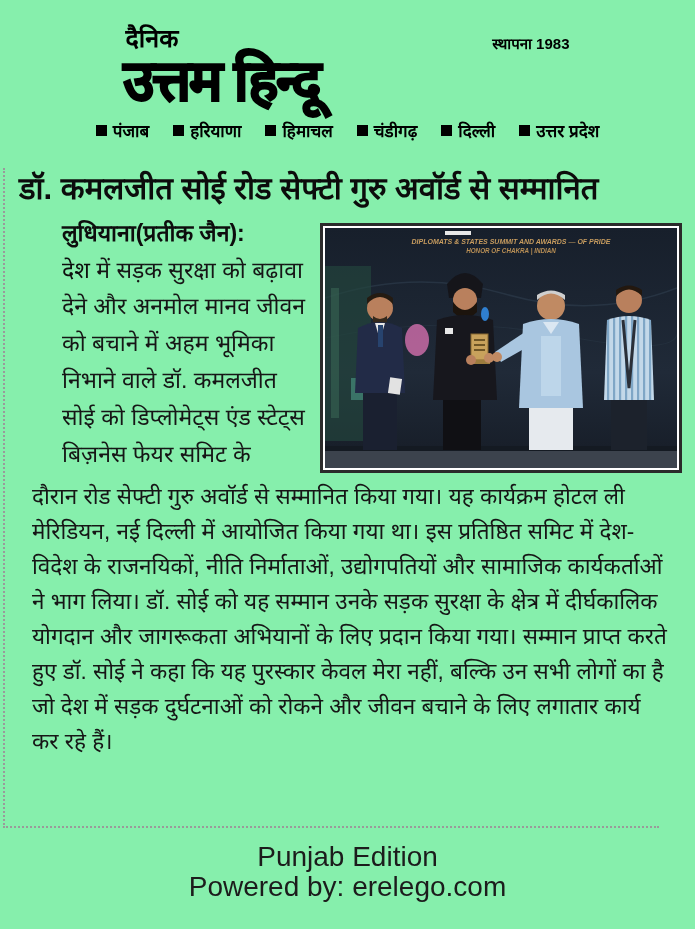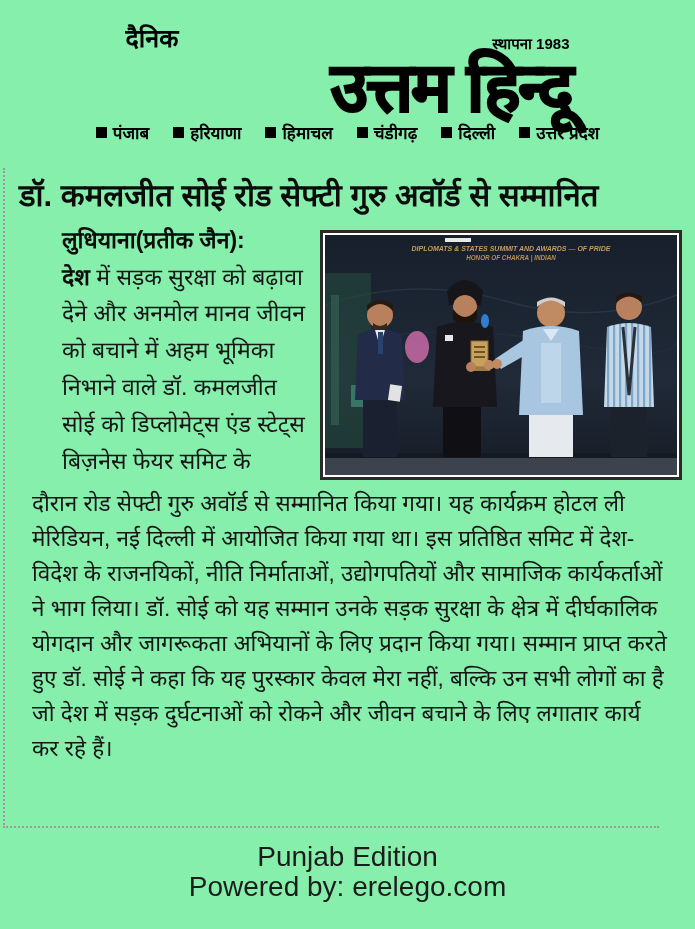--- a/index.html
+++ b/index.html
@@ -8,45 +8,45 @@
     font-family:"Liberation Sans","DejaVu Sans",sans-serif;color:#141414;
   }
 
   
   .masthead{position:absolute;top:26px;left:0;width:100%;display:flex;flex-direction:column;align-items:center;}
   .masthead-inner{width:448px;}
   .masthead-top{display:flex;justify-content:space-between;align-items:flex-end;padding:0 2px;}
   .daily{font-size:25px;font-weight:bold;color:#000;line-height:1;}
   .est{font-size:15px;font-weight:bold;color:#000;line-height:1;}
   .logo{
-    font-size:68px;font-weight:bold;color:#000;line-height:1.0;text-align:right;
+    font-size:56px;font-weight:bold;color:#000;line-height:1.0;text-align:left;
     letter-spacing:-2px;margin-top:2px;white-space:nowrap;
     -webkit-text-stroke:2px #000;
   }
-  .regions{display:flex;justify-content:center;align-items:center;gap:24px;margin-top:0;white-space:nowrap;}
+  .regions{display:flex;justify-content:center;align-items:center;gap:24px;margin-top:10px;white-space:nowrap;}
   .region-item{display:inline-flex;align-items:center;font-size:17px;font-weight:bold;color:#000;}
   .region-item .sq{width:11px;height:11px;background:#000;display:inline-block;margin-right:6px;}
 
   
   .clip{
     position:absolute;left:3px;top:168px;width:656px;height:660px;
     border-left:2px dotted #9a9a9a;border-bottom:2px dotted #9a9a9a;
     box-sizing:border-box;padding:2px 0 0 14px;
   }
   .fragment{margin:0;font-size:22px;line-height:1.25;color:#1a1a1a;}
   .headline{
-    margin:7px 0 6px 0;font-size:31px;line-height:1.25;font-weight:bold;color:#0c0c0c;
+    margin:0 0 6px 0;font-size:31px;line-height:1.25;font-weight:bold;color:#0c0c0c;
     letter-spacing:0;white-space:nowrap;
   }
   .two-col{display:flex;align-items:flex-start;margin-left:43px;}
   .intro{
     width:252px;margin:0;font-size:23px;line-height:1.6;color:#161616;flex:none;
   }
   .intro .dateline{display:block;font-weight:bold;color:#0d0d0d;}
-  .intro .lead-bold{font-weight:bold;color:#0d0d0d;margin-right:0.28em;}
+  .intro .lead-bold{font-weight:normal;color:#0d0d0d;margin-right:0.28em;}
 
   
   .photo-frame{
     flex:none;margin:8px 0 0 6px;width:352px;height:240px;
     border:3px solid #2b2b2b;background:#fff;padding:2px;box-sizing:content-box;
   }
   .photo-frame svg{display:block;}
 
   
   .body-text{

